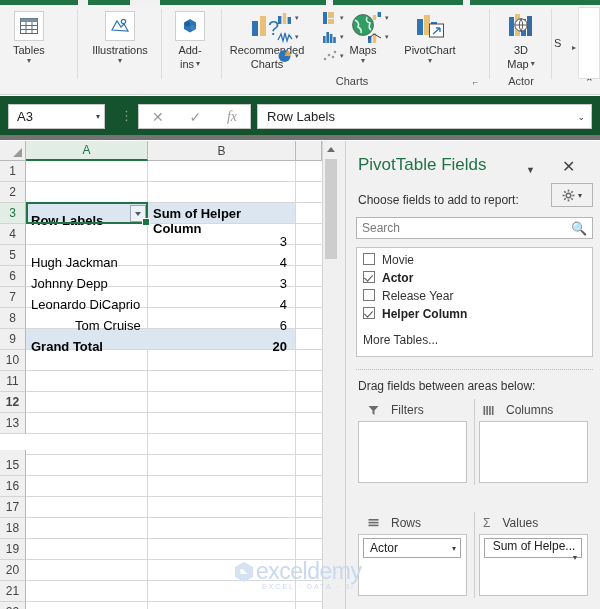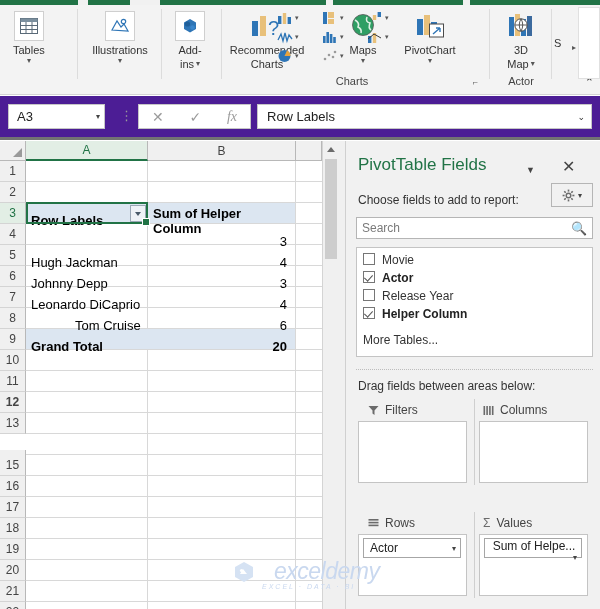--- a/index.html
+++ b/index.html
@@ -39,21 +39,21 @@
   }
   .caret { font-size: 8px; color: #555; line-height: 8px; }
   .iconbox { width: 30px; height: 30px; border: 1px solid #cfcfcf; background:#fff;
              display:flex; align-items:center; justify-content:center; }
   .smallrow { position: absolute; display: flex; align-items: center; gap: 2px; }
   .sc { font-size: 7px; color: #555; }
 
   
   .fbar {
     position: absolute; left: 0; top: 96px; width: 600px; height: 44px;
-    background: #4c1d95; border-bottom: 3px solid #737373;
+    background: #14532d; border-bottom: 5px solid #737373;
   }
   .namebox {
     position: absolute; left: 8px; top: 8px; width: 97px; height: 25px;
     background: #fff; border: 1px solid #c6c6c6;
     display: flex; align-items: center; padding: 0 4px 0 8px;
     font-size: 13px; color: #222;
   }
   .namebox .nb-caret { margin-left: auto; font-size: 8px; color: #444; }
   .dots { position: absolute; left: 120px; top: 12px; font-size: 13px; color: #9a9a9a; letter-spacing: 0; }
   .fxgroup {
@@ -175,31 +175,31 @@
     transform: rotate(42deg);
   }
   .frow.checked .flbl { font-weight: bold; color: #222; }
   .moretbl { margin-top: 8px; font-size: 12px; color: #333; }
   .divider {
     position: absolute; left: 10px; top: 228px; width: 237px; height: 0;
     border-top: 1px dotted #bdbdbd;
   }
   .dragtxt { position: absolute; left: 12px; top: 238px; font-size: 12px; color: #333; }
   .areabox { position: absolute; width: 109px; height: 62px; background: #fff; border: 1px solid #c4c4c4; }
-  .arealbl { position: absolute; font-size: 12px; color: #444; display: flex; align-items: center; gap: 6px; }
+  .arealbl { position: absolute; font-size: 12px; color: #444; display: flex; align-items: center; gap: 12px; }
   .vsep { position: absolute; width: 1px; background: #cfcfcf; }
   .pill {
     position: absolute; height: 20px; background: #fff; border: 1px solid #a6a6a6;
     display: flex; align-items: center; padding: 0 4px 0 6px;
     font-size: 12px; color: #222;
   }
   .pill .pc { margin-left: auto; font-size: 8px; color: #444; }
 
   
-  .wm { position: absolute; left: 232px; top: 558px; display: flex; align-items: center; gap: 18px; font-style: italic; }
+  .wm { position: absolute; left: 232px; top: 558px; display: flex; align-items: center; gap: 0; }
   .wm .wtext { font-size: 23px; color: #c9d8ef; letter-spacing: -0.5px; }
   .wm .wsub { position: absolute; left: 30px; top: 25px; font-size: 7px; color: #c9d8ef; letter-spacing: 2px; }
 </style>
 </head>
 <body>
 
 <div id="app">
 
   <div class="tabstrip">
     <div class="seg" style="left:0px;  width:78px;"></div>

